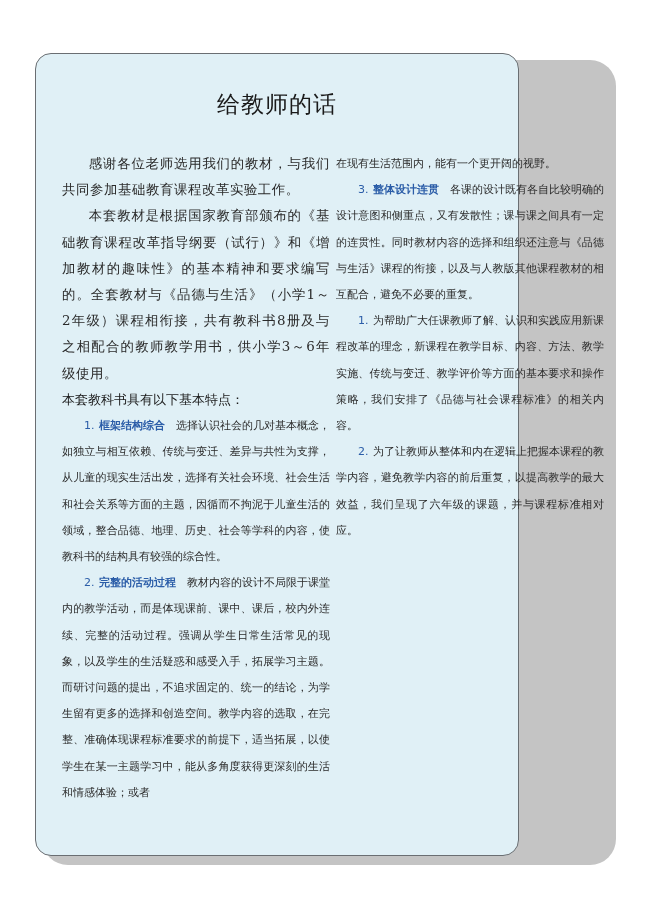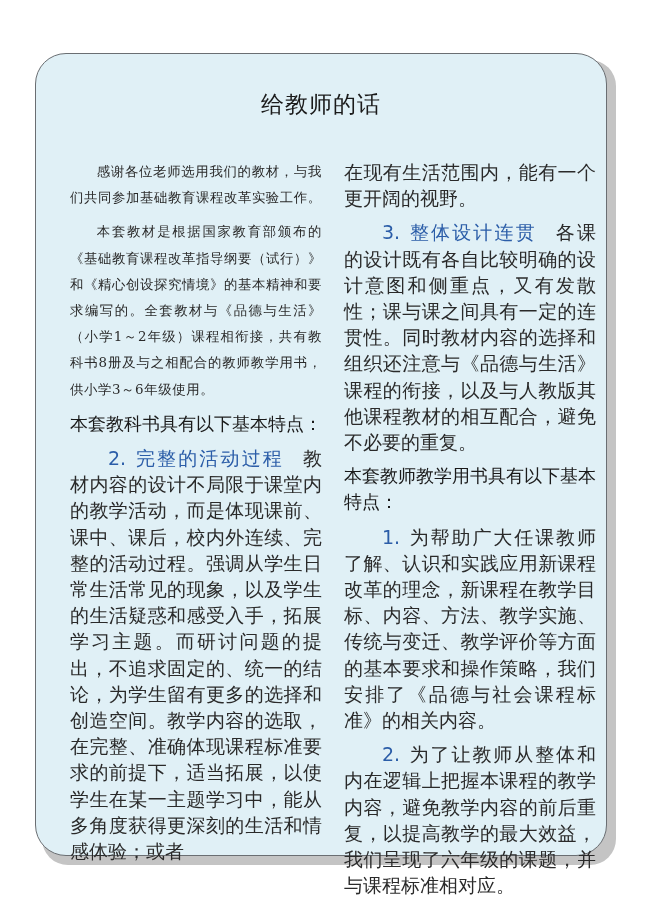--- a/index.html
+++ b/index.html
@@ -5,71 +5,73 @@
   html, body { margin: 0; padding: 0; }
   body {
     width: 650px; height: 918px; background: #ffffff; position: relative; overflow: hidden;
     font-family: "DejaVu Serif", "Liberation Serif", serif;
   }
   .shadow {
     position: absolute; left: 42px; top: 60px; width: 574px; height: 805px;
     background: #c4c4c4; border-radius: 26px;
   }
   .panel {
-    position: absolute; left: 35px; top: 53px; width: 572px; height: 803px;
-    background: #e0f0f6; border: 1px solid #6a6e72; border-radius: 31px; box-sizing: border-box;
+    position: absolute; left: 35px; top: 53px; width: 484px; height: 803px;
+    background: #e0f0f6; border: 1px solid #6a6e72; border-radius: 16px; box-sizing: border-box;
   }
   .title {
     position: absolute; left: 0; right: 0; top: 35px; text-align: center;
     font-size: 23px; color: #1a1a1a; letter-spacing: 1px;
     font-family: "DejaVu Serif", "Liberation Serif", serif;
   }
   .col {
     position: absolute; top: 97px; width: 268px;
     font-size: 13.4px; line-height: 26.2px; color: #2a2a2a; text-align: justify;
   }
   .col.left { left: 26px; }
   .col.right { left: 300px; }
-  .p { margin: 8px; }
+  .p { margin: 0; }
   .indent { text-indent: 2em; }
   .serif { font-family: "DejaVu Serif", "Liberation Serif", serif; letter-spacing: 0.6px; }
-  .sans { font-family: "DejaVu Sans", "Liberation Sans", sans-serif; font-size: 19px; }
-  .head { font-family: "DejaVu Sans", "Liberation Sans", sans-serif; font-size: 18px; color: #1a1a1a; }
+  .sans { font-family: "DejaVu Sans", "Liberation Sans", sans-serif; font-size: 11px; }
+  .head { font-family: "DejaVu Sans", "Liberation Sans", sans-serif; font-size: 13px; color: #1a1a1a; }
   .num, .kw { color: #2b5da8; font-family: "DejaVu Sans", "Liberation Sans", sans-serif; }
-  .kw { margin-right: 1em; }
+  .kw { margin-right: 1em; font-weight: bold; }
   .num { margin-right: 0.4em; }
 </style>
 </head>
 <body>
 
 <div class="shadow"></div>
 <div class="panel">
   <div class="title">给教师的话</div>
 
   <div class="col left">
     <p class="p indent serif">感谢各位老师选用我们的教材，与我们共同参加基础教育课程改革实验工作。</p>
-    <p class="p indent serif">本套教材是根据国家教育部颁布的《基础教育课程改革指导纲要（试行）》和《精心创设探究情境》的基本精神和要求编写的。全套教材与《品德与生活》（小学1～2年级）课程相衔接，共有教科书8册及与之相配合的教师教学用书，供小学3～6年级使用。</p>
+    <p class="p indent serif">本套教材是根据国家教育部颁布的《基础教育课程改革指导纲要（试行）》和《增加教材的趣味性》的基本精神和要求编写的。全套教材与《品德与生活》（小学1～2年级）课程相衔接，共有教科书8册及与之相配合的教师教学用书，供小学3～6年级使用。</p>
     <p class="p head">本套教科书具有以下基本特点：</p>
 
+    <p class="p indent sans">
+      <span class="num">1.</span><span class="kw">框架结构综合</span><span>选择认识社会的几对基本概念，如独立与相互依赖、传统与变迁、差异与共性为支撑，从儿童的现实生活出发，选择有关社会环境、社会生活和社会关系等方面的主题，因循而不拘泥于儿童生活的领域，整合品德、地理、历史、社会等学科的内容，使教科书的结构具有较强的综合性。</span>
+    </p>
 
     <p class="p indent sans">
       <span class="num">2.</span><span class="kw">完整的活动过程</span><span>教材内容的设计不局限于课堂内的教学活动，而是体现课前、课中、课后，校内外连续、完整的活动过程。强调从学生日常生活常见的现象，以及学生的生活疑惑和感受入手，拓展学习主题。而研讨问题的提出，不追求固定的、统一的结论，为学生留有更多的选择和创造空间。教学内容的选取，在完整、准确体现课程标准要求的前提下，适当拓展，以使学生在某一主题学习中，能从多角度获得更深刻的生活和情感体验；或者</span>
     </p>
   </div>
 
   <div class="col right">
     <p class="p sans">在现有生活范围内，能有一个更开阔的视野。</p>
 
     <p class="p indent sans">
       <span class="num">3.</span><span class="kw">整体设计连贯</span><span>各课的设计既有各自比较明确的设计意图和侧重点，又有发散性；课与课之间具有一定的连贯性。同时教材内容的选择和组织还注意与《品德与生活》课程的衔接，以及与人教版其他课程教材的相互配合，避免不必要的重复。</span>
     </p>
 
 
 
-    <p class="p head">本套教师教学用书具有以下基本特点：</p>
 
     <p class="p indent sans">
       <span class="num">1.</span><span>为帮助广大任课教师了解、认识和实践应用新课程改革的理念，新课程在教学目标、内容、方法、教学实施、传统与变迁、教学评价等方面的基本要求和操作策略，我们安排了《品德与社会课程标准》的相关内容。</span>
     </p>
 
     <p class="p indent sans">
       <span class="num">2.</span><span>为了让教师从整体和内在逻辑上把握本课程的教学内容，避免教学内容的前后重复，以提高教学的最大效益，我们呈现了六年级的课题，并与课程标准相对应。</span>
     </p>
   </div>
 </div>

